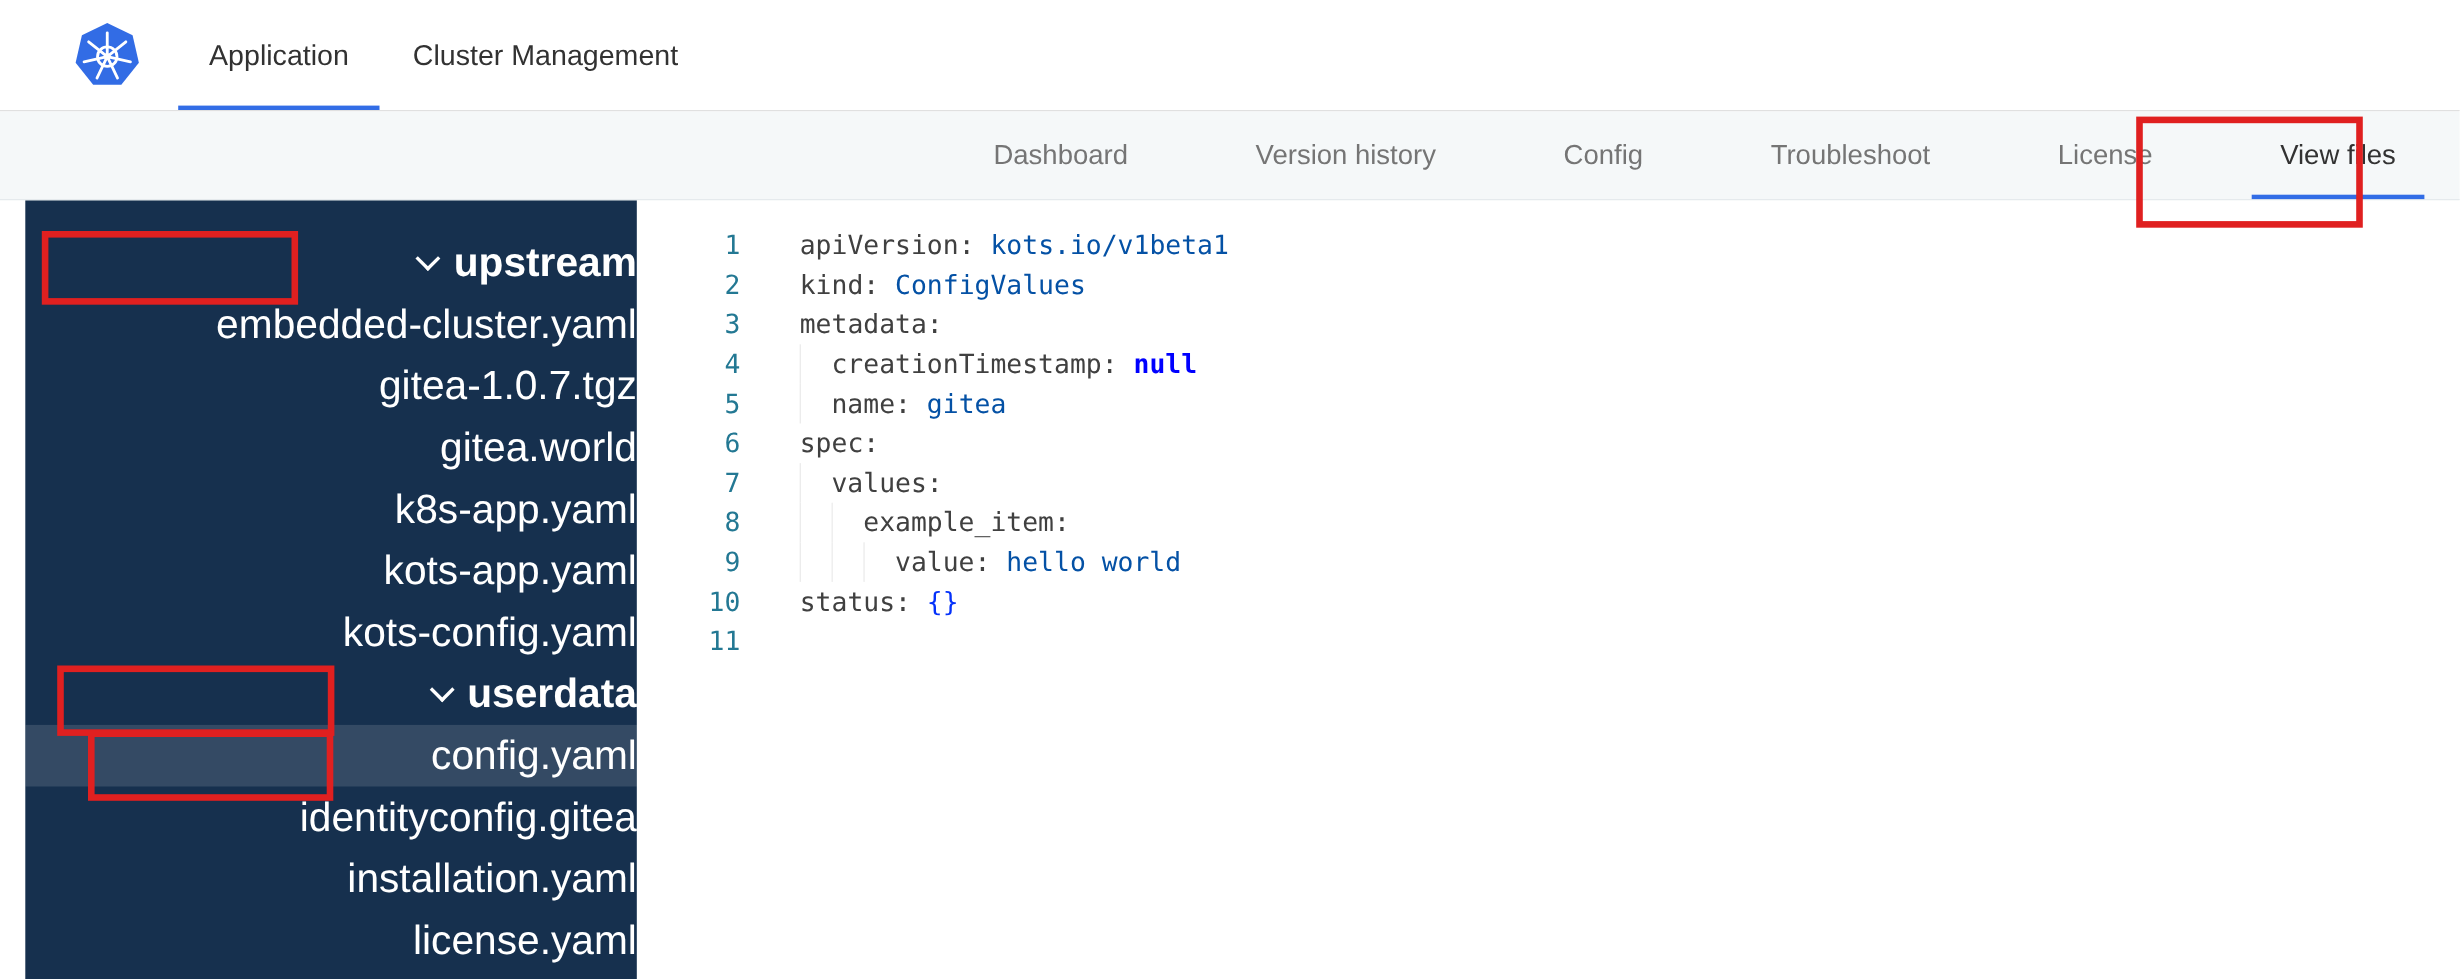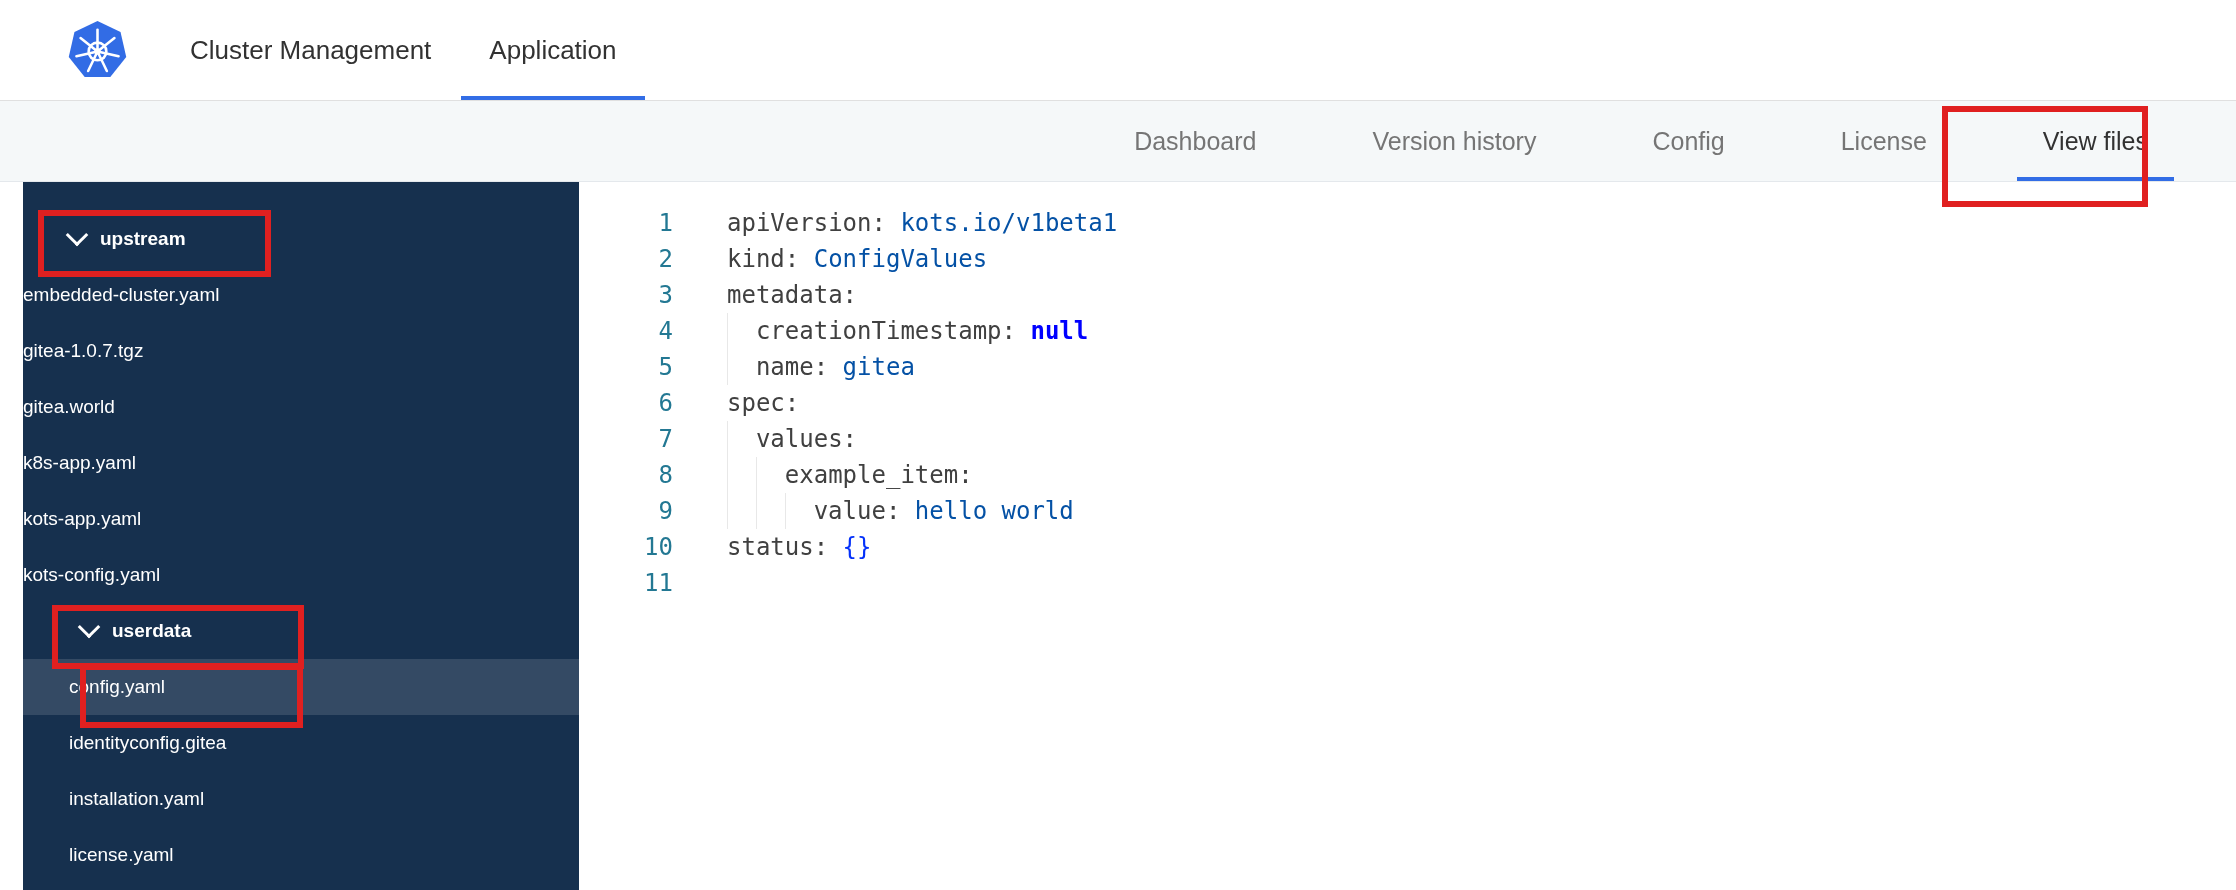--- a/index.html
+++ b/index.html
@@ -22,39 +22,39 @@
     font-size:26px;color:#323232;cursor:pointer;white-space:nowrap;
   }
   .htab.active::after{
     content:"";position:absolute;left:0;right:0;bottom:0;height:4px;background:#326de6;
   }
 
   
   .subnav{
     height:81px;box-sizing:border-box;background:#f5f8f9;border-bottom:1px solid #e4e8ec;
     display:flex;align-items:center;justify-content:flex-end;
-    padding-right:88px;gap:116px;position:relative;z-index:1;
+    padding-right:58px;gap:116px;position:relative;z-index:1;
   }
   .subnav-item{
     position:relative;height:100%;display:flex;align-items:center;
     font-size:25px;color:#757575;cursor:pointer;white-space:nowrap;
   }
   .subnav-item.active{color:#323232;}
   .subnav-item.active::after{
     content:"";position:absolute;left:-26px;right:-26px;bottom:0;height:4px;background:#326de6;
   }
 
   
   .sidebar{
     position:absolute;left:23px;top:182px;width:556px;bottom:0;
     background:#16304e;box-sizing:border-box;padding-top:29px;overflow:hidden;
   }
   .tree-row{
     height:56px;display:flex;align-items:center;color:#ffffff;
-    font-size:19px;cursor:pointer;box-sizing:border-box;white-space:nowrap;
+    font-size:37px;cursor:pointer;box-sizing:border-box;white-space:nowrap;justify-content:flex-end;
   }
   .tree-row.folder{font-weight:700;}
   .tree-row.file{font-weight:400;}
   .tree-row.selected{background:rgba(255,255,255,0.13);}
   .folder.level-0{padding-left:46px;}
   .file.level-0{}
   .folder.level-1{padding-left:58px;}
   .file.level-2{padding-left:46px;}
   .chevron{
     width:13px;height:13px;border-right:3px solid #ffffff;border-bottom:3px solid #ffffff;
@@ -110,33 +110,34 @@
         <line x1="32" y1="33" x2="53.4" y2="37.9"></line>
         <line x1="32" y1="33" x2="41.5" y2="52.8"></line>
         <line x1="32" y1="33" x2="22.5" y2="52.8"></line>
         <line x1="32" y1="33" x2="10.6" y2="37.9"></line>
         <line x1="32" y1="33" x2="14.8" y2="19.3"></line>
       </g>
       <circle cx="32" cy="33" r="3.2" fill="#ffffff"></circle>
     </svg>
   </div>
   <nav class="header-tabs">
+    <div class="htab active">
+      <span>Application</span>
+    </div>
     <div class="htab">
       <span>Cluster Management</span>
-    </div>
-    <div class="htab active">
-      <span>Application</span>
     </div>
   </nav>
 </div>
 
 <div class="subnav">
   <div class="subnav-item">Dashboard</div>
   <div class="subnav-item">Version history</div>
   <div class="subnav-item">Config</div>
+  <div class="subnav-item">Troubleshoot</div>
   <div class="subnav-item">License</div>
   <div class="subnav-item active">View files</div>
 </div>
 
 <div class="sidebar">
     <div class="tree-row folder level-0">
       <span class="chevron"></span>
       <span class="tree-label">upstream</span>
     </div>
     <div class="tree-row file level-0">

